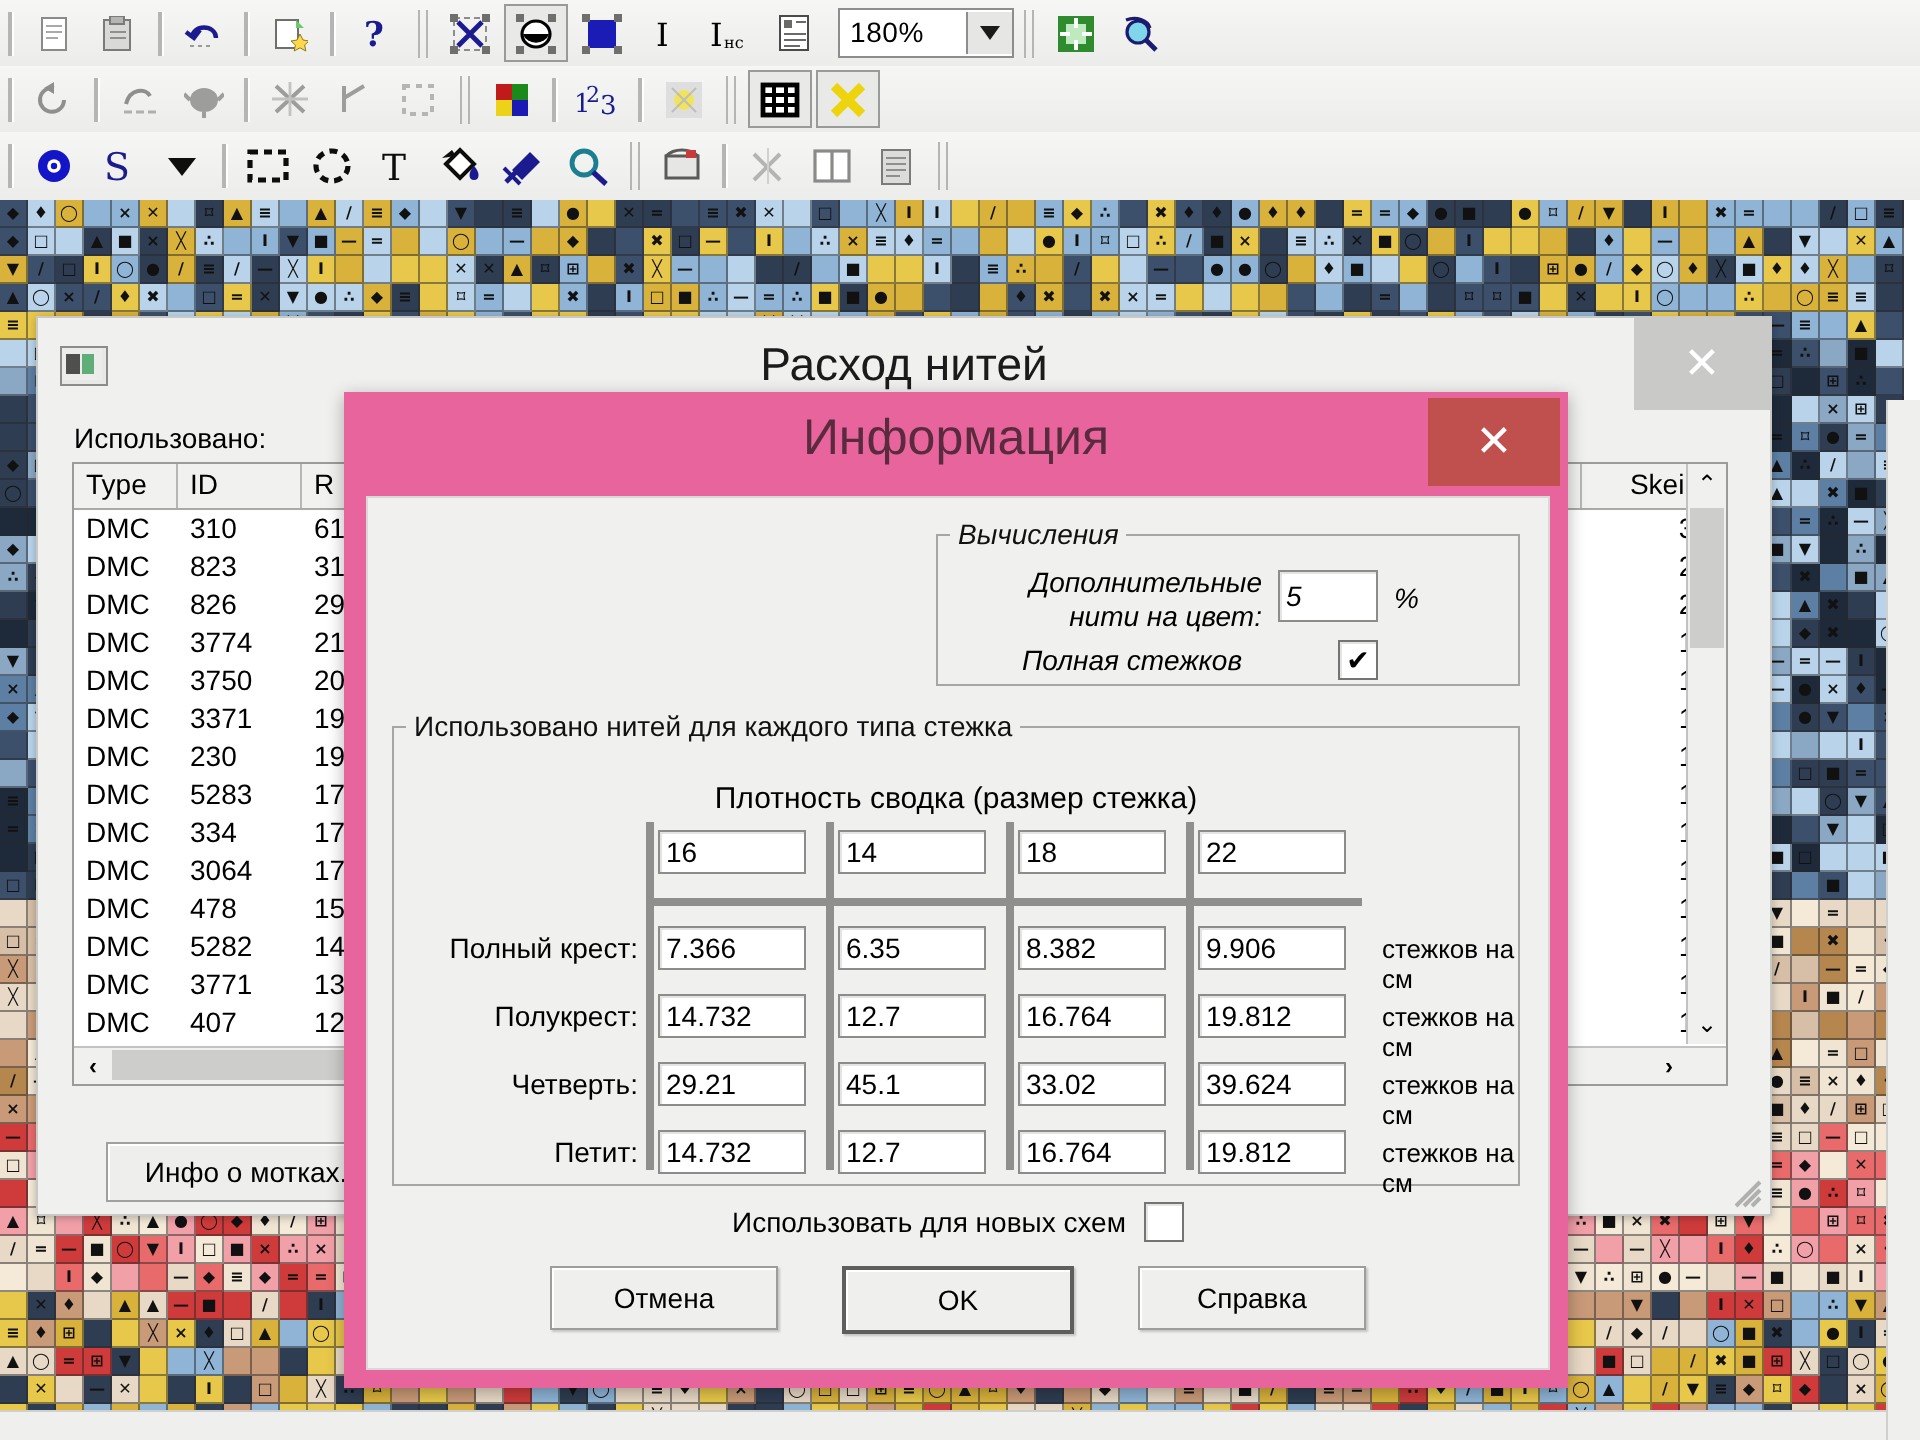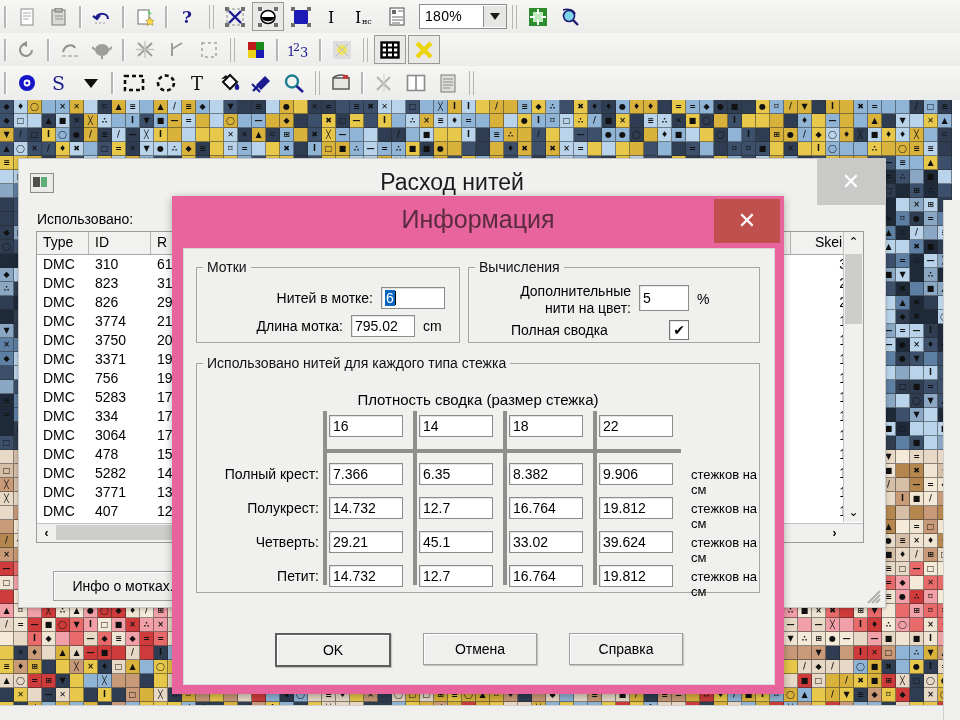--- a/index.html
+++ b/index.html
@@ -88,21 +88,21 @@
   .dlg-close{position:absolute;right:-2px;top:-3px;width:66px;height:44px;background:#c0504d;
              color:#fff;display:flex;align-items:center;justify-content:center;font-size:22px;
              font-weight:bold;}
   .dlg-body{position:absolute;left:11px;top:52px;width:590px;height:435px;background:#f0f0ee;
             border:1px solid #d8d8d6;}
 
   fieldset.grp{position:absolute;margin:0;border:1px solid #a6a6a4;padding:0;background:transparent;}
   fieldset.grp > legend{font-size:14px;padding:0 4px;margin-left:6px;color:#111;}
 
   .g-motki{left:12px;top:10px;width:262px;height:82px;}
-  .g-vych{left:284px;top:10px;width:290px;height:82px;}
+  .g-vych{left:284px;top:10px;width:290px;height:82px;font-style:italic;}
   .g-used{left:12px;top:106px;width:562px;height:236px;}
 
   .row{display:flex;align-items:center;}
   .lbl{font-size:14px;}
   .inp{background:#fff;border:1px solid #8c8c8a;box-shadow:1px 1px 0 #e4e4e2 inset;
        font-size:14px;line-height:20px;height:22px;padding:0 3px;box-sizing:border-box;
        font-family:"Liberation Sans",sans-serif;}
   .sel{background:#0a66c2;color:#fff;padding:0 1px;}
   .caret{display:inline-block;width:1px;height:14px;background:#000;vertical-align:-2px;}
   .cb{width:18px;height:18px;background:#fff;border:1px solid #74747 2;border:1px solid #747472;
@@ -3617,21 +3617,21 @@
             <div class="c-skein">1.</div>
           </div>
           <div class="gr">
             <div class="c-type">DMC</div>
             <div class="c-id">3371</div>
             <div class="c-rest">19</div>
             <div class="c-skein">1.</div>
           </div>
           <div class="gr">
             <div class="c-type">DMC</div>
-            <div class="c-id">756</div>
+            <div class="c-id">230</div>
             <div class="c-rest">19</div>
             <div class="c-skein">1.</div>
           </div>
           <div class="gr">
             <div class="c-type">DMC</div>
             <div class="c-id">5283</div>
             <div class="c-rest">17</div>
             <div class="c-skein">1.</div>
           </div>
           <div class="gr">
@@ -3704,42 +3704,30 @@
   </div>
 
   <div class="dlg">
     <div class="dlg-title">
       <div class="t">Информация</div>
       <div class="dlg-close">✕</div>
     </div>
 
     <div class="dlg-body">
 
-      <fieldset class="grp g-motki">
-        <legend>Мотки</legend>
-        <div class="row" style="position:absolute;left:12px;top:12px;width:236px;justify-content:flex-end;gap:8px;">
-          <span class="lbl">Нитей в мотке:</span>
-          <span class="inp" style="width:64px;"><span class="sel">6</span><span class="caret"></span></span>
-        </div>
-        <div class="row" style="position:absolute;left:12px;top:40px;width:236px;justify-content:flex-end;gap:8px;">
-          <span class="lbl">Длина мотка:</span>
-          <span class="inp" style="width:64px;">795.02</span>
-          <span class="lbl" style="width:22px;">cm</span>
-        </div>
-      </fieldset>
 
       <fieldset class="grp g-vych">
         <legend>Вычисления</legend>
         <div style="position:absolute;left:16px;top:8px;width:146px;text-align:right;line-height:17px;font-size:14px;">
           <div>Дополнительные</div>
           <div>нити на цвет:</div>
         </div>
         <span class="inp" style="position:absolute;left:170px;top:10px;width:50px;height:26px;line-height:24px;">5</span>
         <span class="lbl" style="position:absolute;left:228px;top:16px;">%</span>
-        <span class="lbl" style="position:absolute;left:42px;top:47px;">Полная сводка</span>
+        <span class="lbl" style="position:absolute;left:42px;top:47px;">Полная стежков</span>
         <span class="cb" style="position:absolute;left:200px;top:45px;">
             <span>✔</span>
           </span>
       </fieldset>
 
       <fieldset class="grp g-used">
         <legend>Использовано нитей для каждого типа стежка</legend>
         <div class="dens-title">Плотность сводка (размер стежка)</div>
 
         <div class="vline" style="left:126px;"></div>
@@ -3775,22 +3763,26 @@
             <div class="runit" style="top: 164px;">стежков на см</div>
             <div class="rlabel" style="left: 4px; top: 197px;">Петит:</div>
             <span class="inp dcell" style="left: 132px; top: 194px;">14.732</span>
             <span class="inp dcell" style="left: 222px; top: 194px;">12.7</span>
             <span class="inp dcell" style="left: 312px; top: 194px;">16.764</span>
             <span class="inp dcell" style="left: 402px; top: 194px;">19.812</span>
             <div class="runit" style="top: 198px;">стежков на см</div>
           </div>
       </fieldset>
 
+      <div class="use-new">
+        <span>Использовать для новых схем</span>
+        <span class="cb"></span>
+      </div>
 
       <div class="btns">
+        <div class="btn">Отмена</div>
         <div class="btn def">OK</div>
-        <div class="btn">Отмена</div>
         <div class="btn">Справка</div>
       </div>
     </div>
   </div>
 
 </div>
 
 </body></html>

